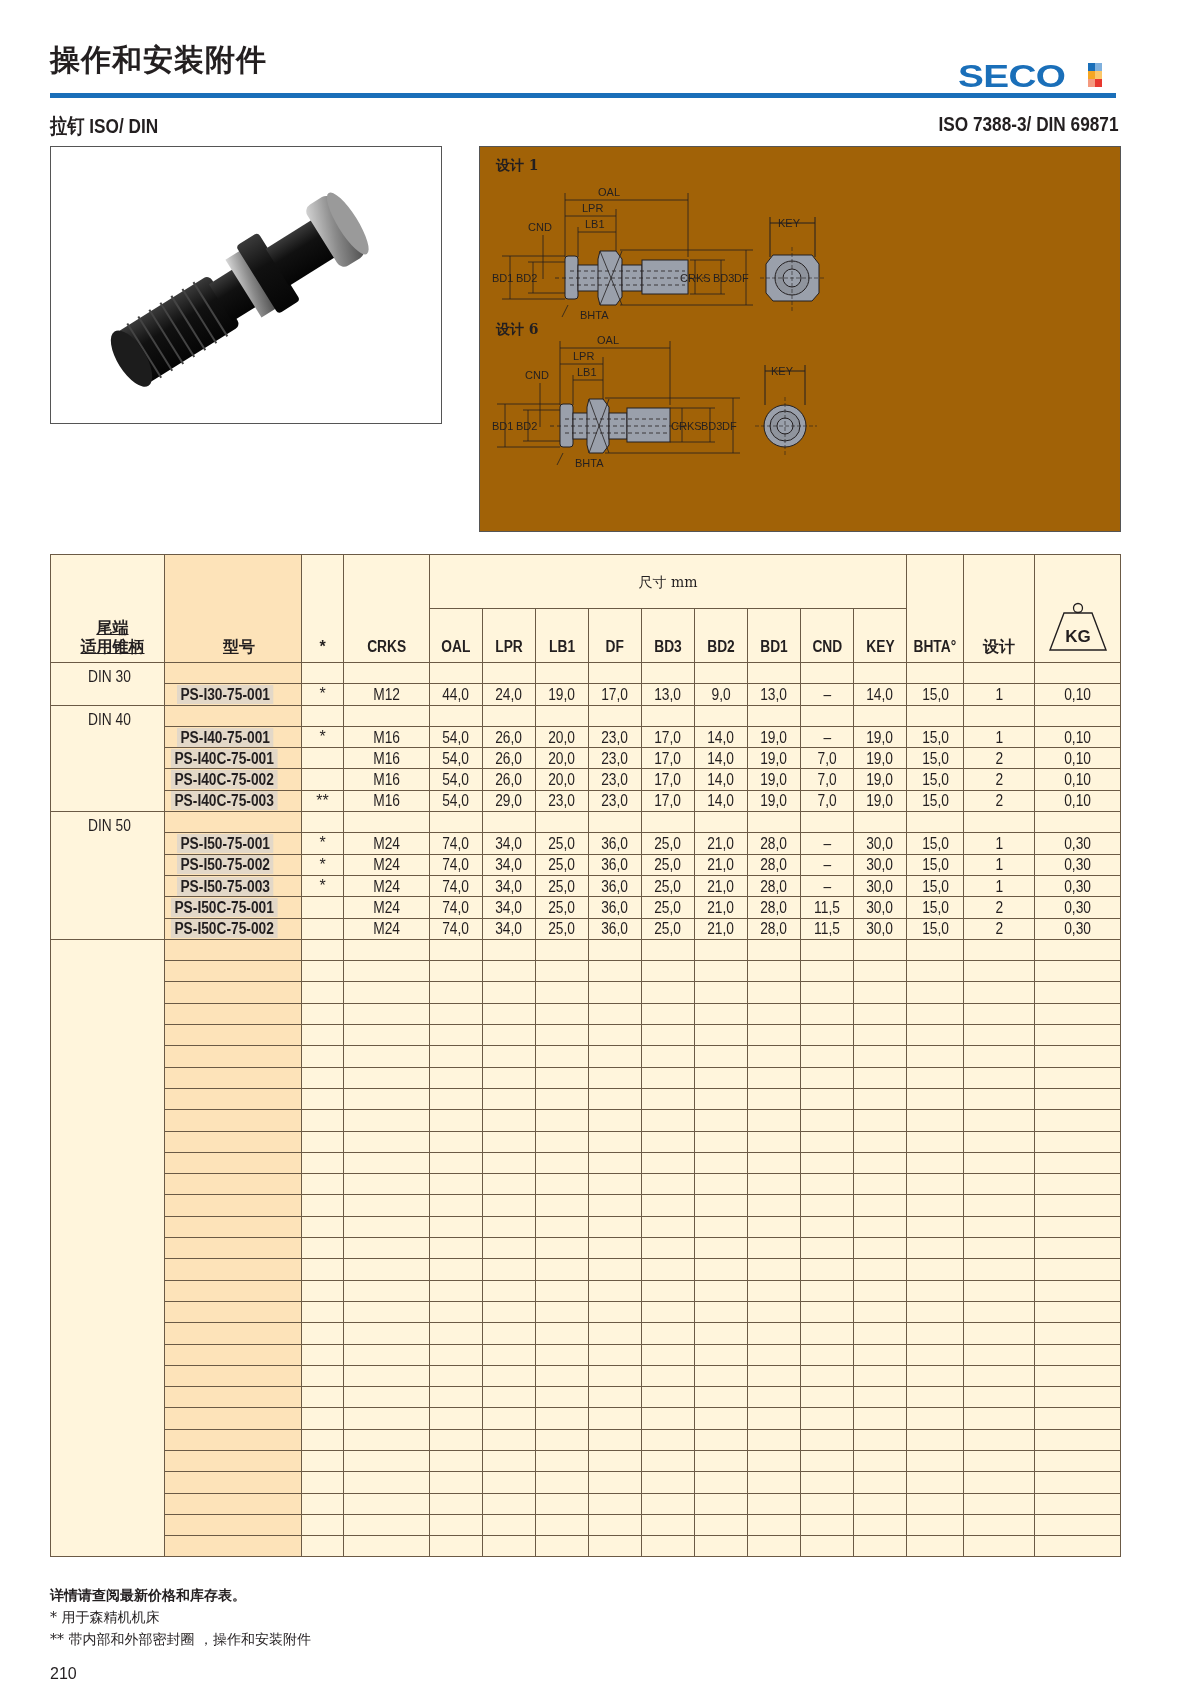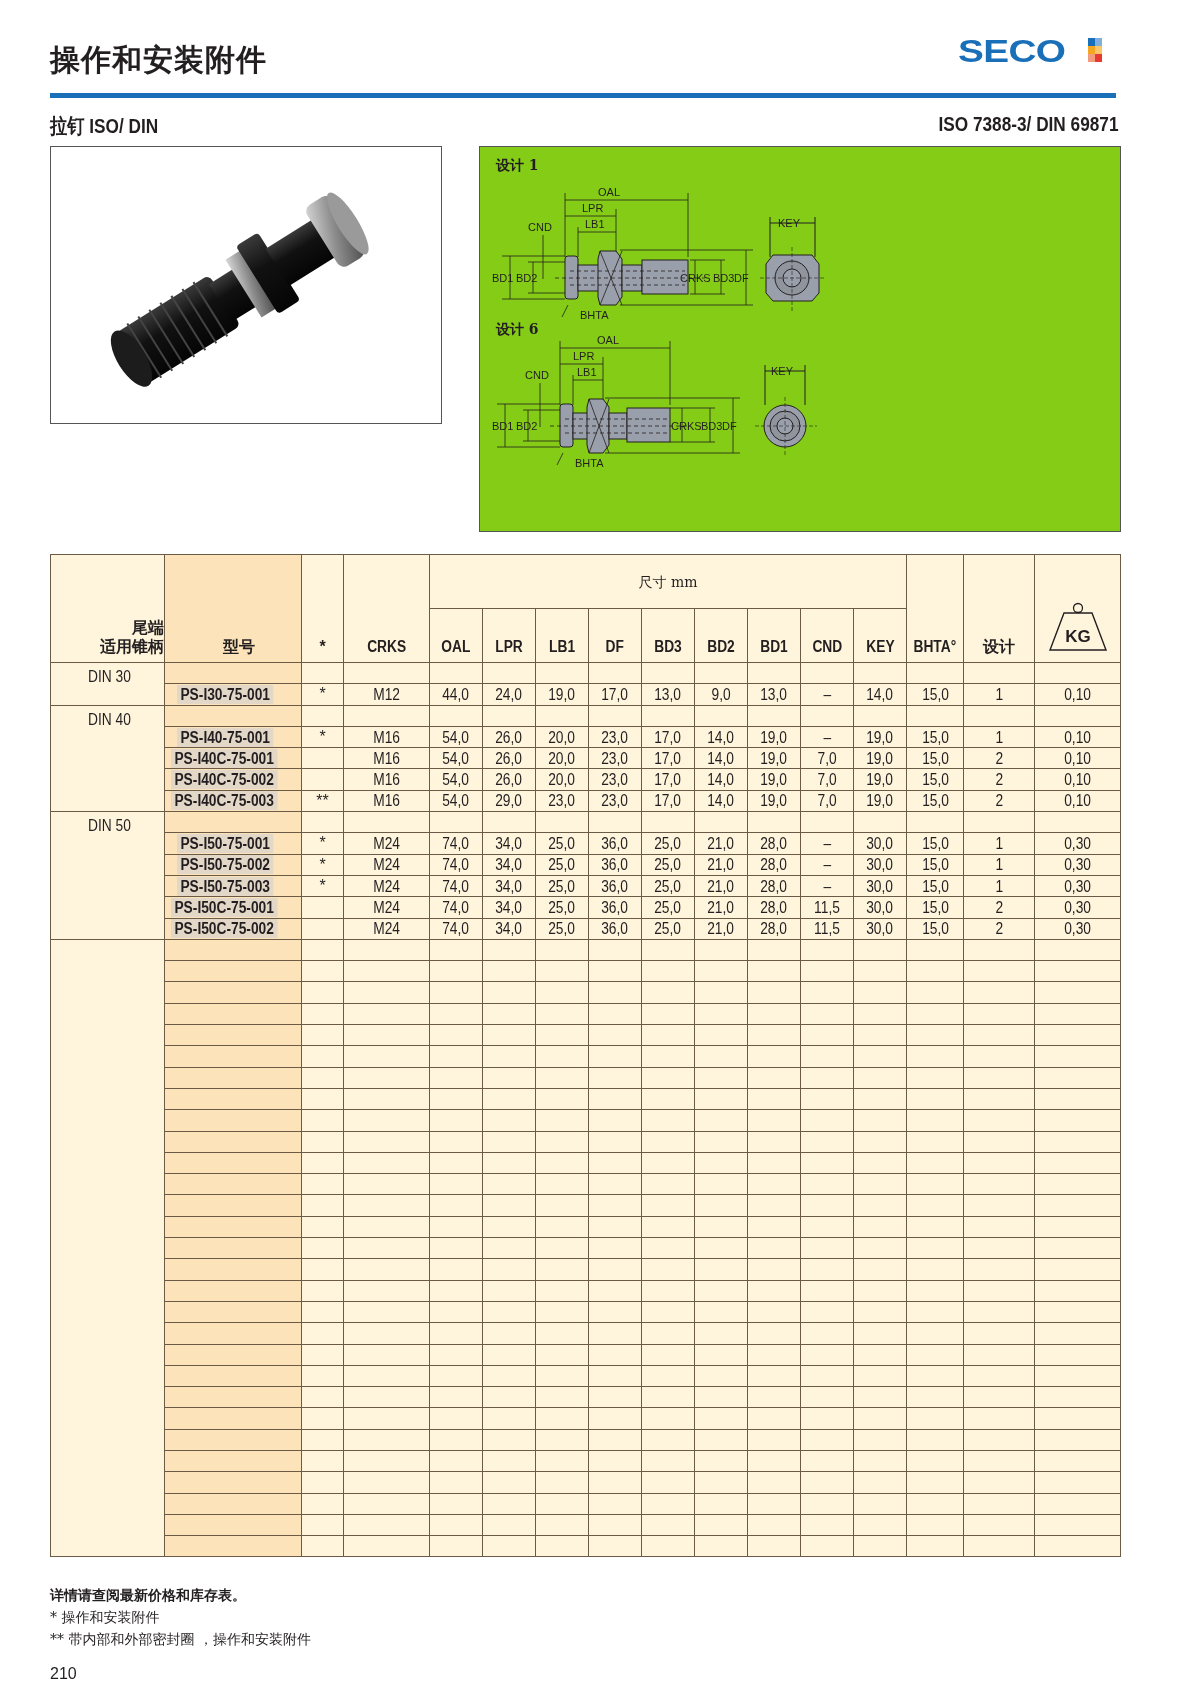--- a/index.html
+++ b/index.html
@@ -1,25 +1,25 @@
 <!DOCTYPE html>
 <html><head>
 <meta charset="utf-8">
 <style>
   html,body{margin:0;padding:0;background:#fff;}
   body{width:1200px;height:1697px;position:relative;font-family:"Liberation Sans",sans-serif;color:#231f20;overflow:hidden;}
   .title{position:absolute;left:50px;top:40px;font-family:"DejaVu Serif",serif;font-size:30px;font-weight:bold;letter-spacing:1px;}
-  .logo{position:absolute;left:958px;top:36px;display:flex;align-items:flex-start;}
+  .logo{position:absolute;left:958px;top:61px;display:flex;align-items:flex-start;}
   .logo-text{font-family:"Liberation Sans",sans-serif;font-weight:900;font-size:31px;color:#1a6fb9;letter-spacing:-0.5px;transform:scaleX(1.25);transform-origin:left center;line-height:1;}
   .logo-squares{position:absolute;left:130px;top:2px;display:grid;grid-template-columns:7px 7px;grid-template-rows:8px 8px 8px;gap:0;}
   .rule{position:absolute;left:50px;top:93px;width:1066px;height:5px;background:#1a6fb9;}
   .subtitle-left{position:absolute;left:50px;top:112px;font-size:21px;font-weight:bold;transform:scaleX(0.82);transform-origin:left;}
   .subtitle-right{position:absolute;right:82px;top:112px;font-size:21px;font-weight:bold;transform:scaleX(0.82);transform-origin:right;}
   .photo{position:absolute;left:50px;top:146px;width:390px;height:276px;border:1.5px solid #555;background:#fff;}
-  .diagram{position:absolute;left:479px;top:146px;width:640px;height:384px;border:1.5px solid #555;background:#84cc16;}
+  .diagram{position:absolute;left:479px;top:146px;width:640px;height:384px;border:1.5px solid #555;background:#a16207;}
   .design-label{position:absolute;font-family:"DejaVu Serif",serif;font-size:14px;font-weight:bold;}
   table.spec{position:absolute;left:50px;top:554px;width:1068px;border-collapse:collapse;background:#fff5dc;table-layout:fixed;}
   table.spec td, table.spec th{border:1.3px solid #6b5a45;padding:0;text-align:center;font-size:16px;height:20.3px;line-height:19px;font-weight:normal;}
   table.spec th{font-weight:bold;font-size:16px;}
   .cond{transform:scaleX(0.86);display:inline-block;}
   .model-col{background:#fde3b9;}
   .model-txt{background:#e3d8c8;padding:0 4px;display:inline-block;font-weight:bold;transform:scaleX(0.86);transform-origin:left;}
   td.model-col{text-align:left;padding-left:9px;}
   .group-cell{text-align:center;vertical-align:top;font-weight:bold;padding:4px 0 0 10px !important;}
   .cn{font-family:"DejaVu Serif",serif;font-size:14px;font-weight:normal;}
@@ -231,21 +231,21 @@
       <col style="width:53px">
       <col style="width:53px">
       <col style="width:53px">
       <col style="width:53px">
     <col style="width:57px">
       <col style="width:71px">
       <col style="width:86px">
   </colgroup>
   <thead>
     <tr style="height:54px">
-      <th rowspan="2" style="text-align:right;vertical-align:bottom;padding:0 0 6px 10px;" class="cn">
+      <th rowspan="2" style="text-align:center;vertical-align:bottom;padding:0 0 6px 10px;text-decoration:underline;" class="cn">
         <div>尾端</div>
         <div>适用锥柄</div>
       </th>
       <th rowspan="2" class="model-col cn" style="text-align:center;vertical-align:bottom;padding:0 0 6px 12px;">型号</th>
       <th rowspan="2" style="vertical-align:bottom;padding-bottom:6px;">*</th>
       <th rowspan="2" style="vertical-align:bottom;padding-bottom:6px;"><span class="cond">CRKS</span></th>
       <th colspan="9" style="vertical-align:middle;">
         <span class="cn">尺寸 mm</span>
       </th>
       <th rowspan="2" style="vertical-align:bottom;padding-bottom:6px;"><span class="cond">BHTA°</span></th>
@@ -987,16 +987,16 @@
         <td></td>
         <td></td>
         <td></td>
         <td></td>
       </tr>
     </tbody>
 </table>
 
 <div class="footer">
   <div style="font-weight:bold">详情请查阅最新价格和库存表。</div>
-  <div>* 操作和安装附件</div>
+  <div>* 用于森精机机床</div>
   <div>** 带内部和外部密封圈 ，操作和安装附件</div>
 </div>
 <div class="pagenum">210</div>
 
 </body></html>

